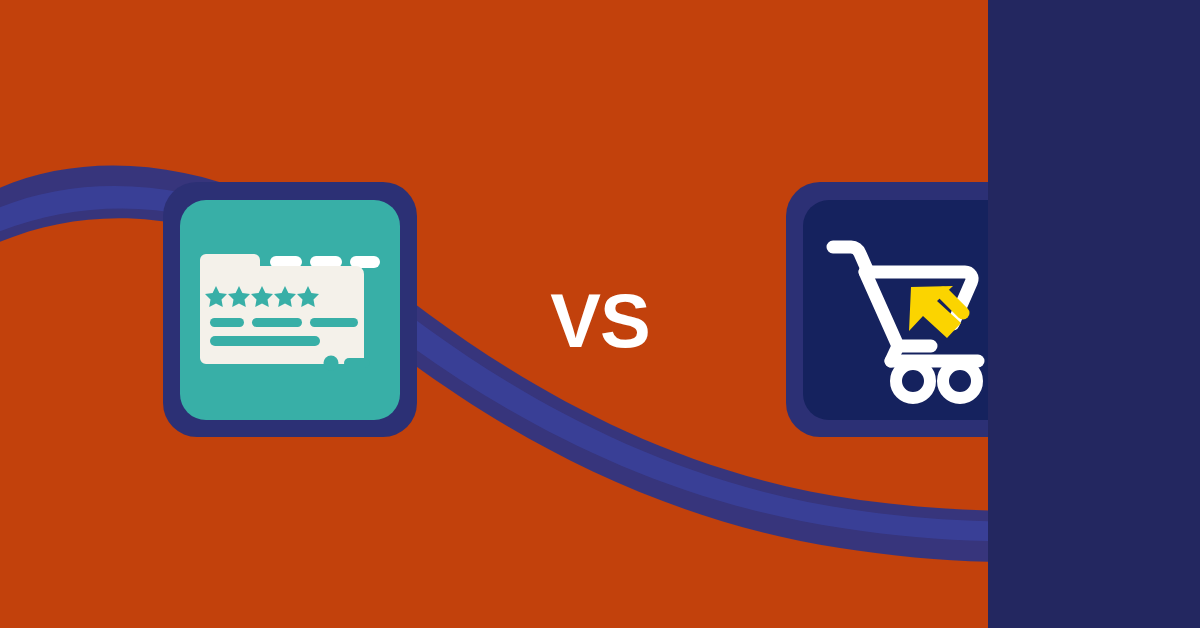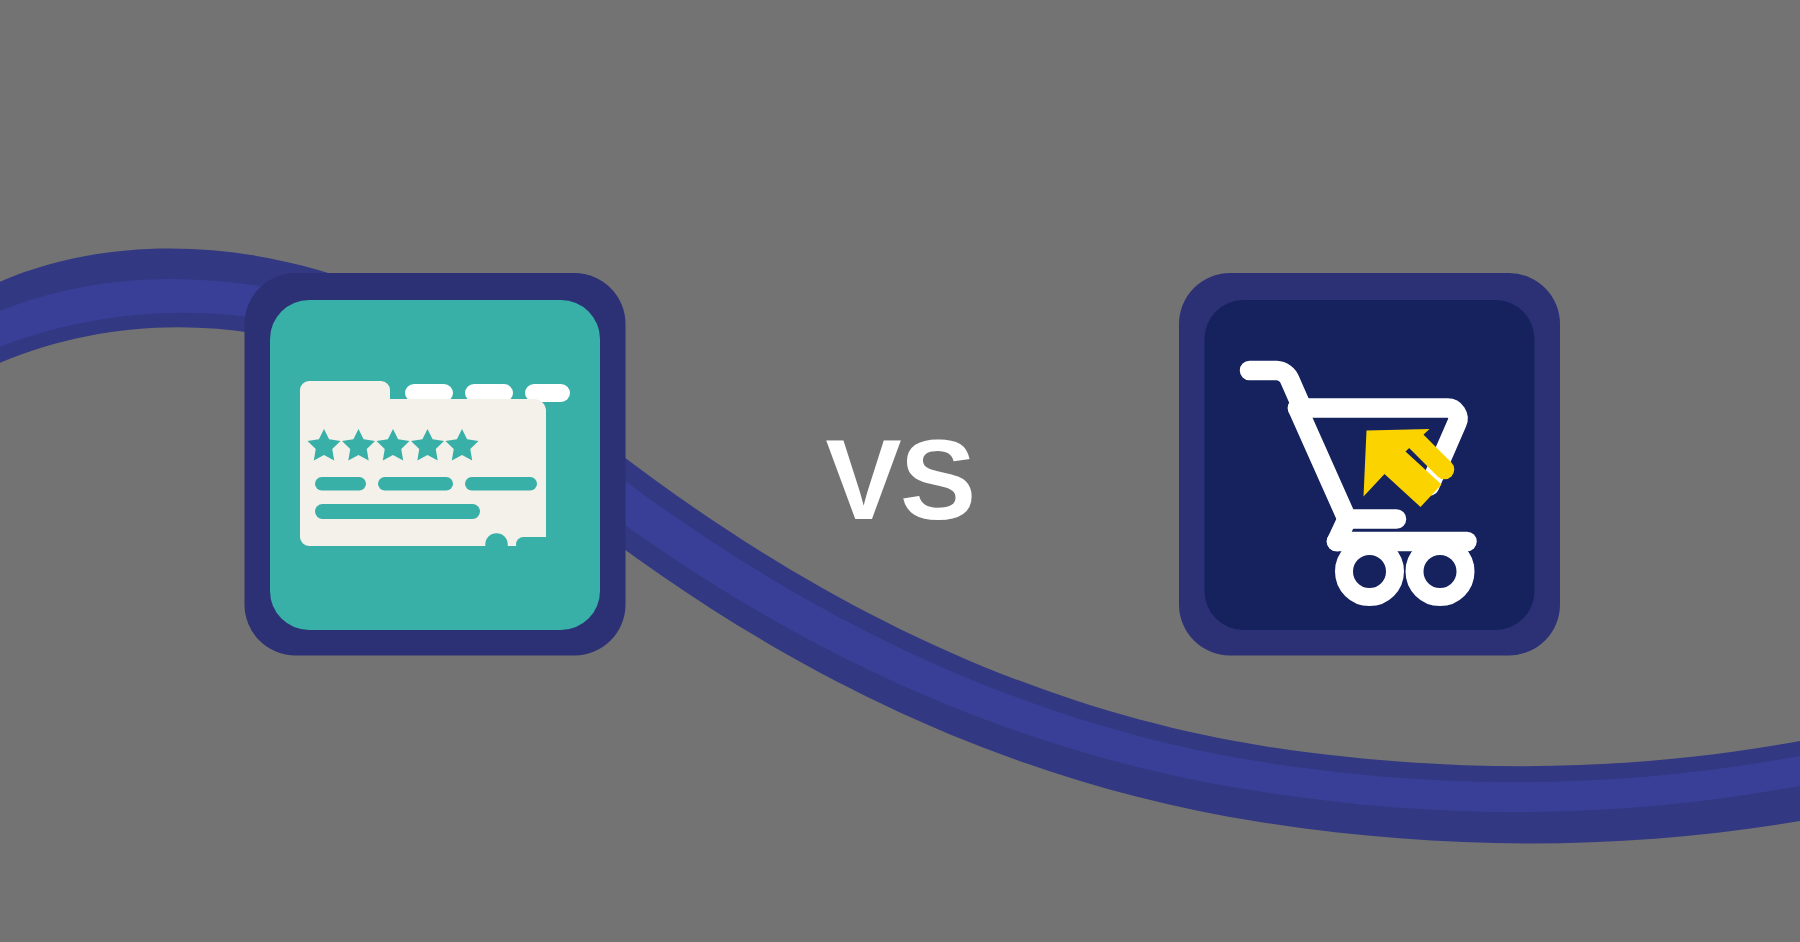--- a/index.html
+++ b/index.html
@@ -2,23 +2,23 @@
 <html><head>
 <meta charset="utf-8">
 <style>
   html, body {
     margin: 0;
     padding: 0;
     background: #232760;
   }
   .canvas {
     position: relative;
-    width: 1200px;
+    width: 988px;
     height: 628px;
-    background: #737373;
+    background: #c2410c;
     overflow: hidden;
     font-family: "Liberation Sans", sans-serif;
   }
   .bg-curves {
     position: absolute;
     left: 0; top: 0;
     width: 1200px;
     height: 628px;
     pointer-events: none;
   }

